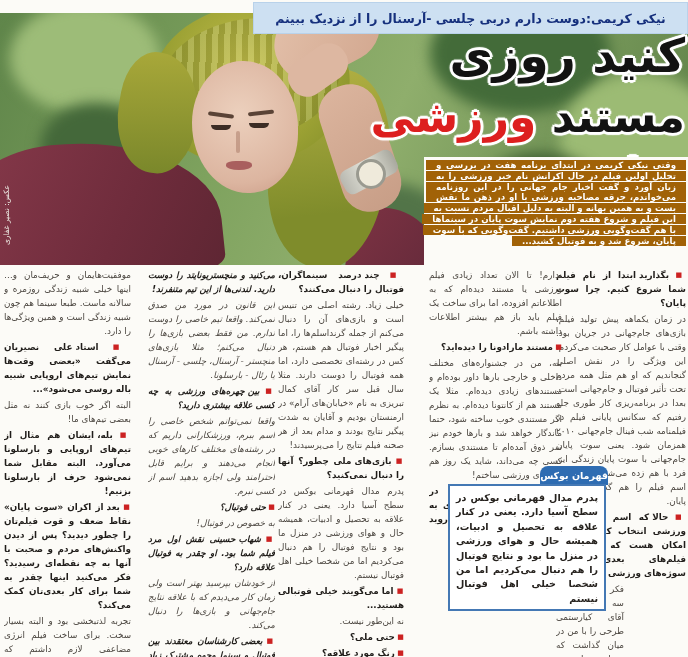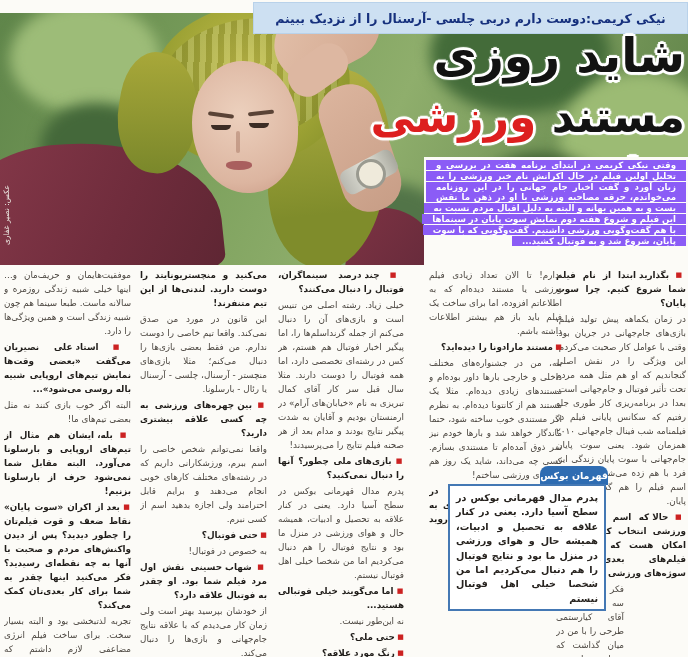--- a/index.html
+++ b/index.html
@@ -46,29 +46,29 @@
      color:#f2f2ea;font-size:7.5px;letter-spacing:1px;opacity:.95;}
   
   .headline{position:absolute;right:3px;top:24px;width:420px;text-align:right;line-height:64px;color:#121212;font-weight:bold;
      text-shadow:-2px -2px 0 #fff,2px -2px 0 #fff,-2px 2px 0 #fff,2px 2px 0 #fff,0 3px 1px #fff,3px 0 1px #fff,-3px 0 1px #fff,0 -3px 1px #fff;}
   .headline .l1{font-size:47px;display:block;}
   .headline .l2{font-size:44px;display:block;line-height:58px;}
   .headline .red{color:#dd1f1f;}
   
   .intro{position:absolute;left:424px;top:157px;width:264px;height:108px;background:#fcfbf7;padding:3px 2px 0 2px;box-sizing:border-box;
      font-size:8.6px;font-weight:bold;line-height:10.8px;text-align:justify;}
-  .intro .line-bg{background:#8b5cf6;color:#fff;padding:0 10px;-webkit-box-decoration-break:clone;box-decoration-break:clone;}
+  .intro .line-bg{background:#a16207;color:#fff;padding:0 10px;-webkit-box-decoration-break:clone;box-decoration-break:clone;}
   
   .col{position:absolute;top:268px;height:389px;overflow:hidden;font-size:8.8px;line-height:14px;
        text-align:justify;color:#4a453f;}
   .col p{margin:0 0 2px 0;}
   .col p.q{color:#201d1a;font-weight:bold;}
   .bullet{color:#cc2222;font-size:7px;vertical-align:1px;}
   #col-c1{left:4px;width:127px;}
-  #col-c2{left:140px;width:127px;}
+  #col-c2{left:148px;width:127px;font-style:italic;}
   #col-c3{left:278px;width:126px;}
   #col-c4{left:429px;width:133px;}
   #col-c5{left:556px;width:130px;}
   .spacer{pointer-events:none;}
   .sp-c4{float:left;width:104px;height:160px;margin-right:4px;}
   .sp-c5{float:right;width:58px;height:148px;margin-left:4px;}
   
   .pq-tab{position:absolute;left:540px;top:466px;width:68px;height:19px;background:#2e6cb2;color:#fff;
       border-radius:8px 8px 0 0;display:flex;align-items:center;justify-content:center;font-size:9.5px;font-weight:bold;}
   .pq-box{position:absolute;left:448px;top:484px;width:158px;height:127px;background:#fff;border:2px solid #4478b4;
@@ -108,21 +108,21 @@
       <div class="watchface"></div>
     </div>
     <div class="caption-v">عکس: نصیر غفاری</div>
   </div>
 
   <div class="kicker">
     <span>نیکی کریمی:دوست دارم دربی چلسی -آرسنال را از نزدیک ببینم</span>
   </div>
 
   <div class="headline">
-    <span class="l1">شاید روزی</span>
+    <span class="l1">کنید روزی</span>
     <span class="l2"><span>مستند</span> <span class="red">ورزشی</span> <span>ساختم</span></span>
   </div>
 
   <div class="intro">
     <span class="line-bg">وقتی نیکی کریمی در ابتدای برنامه هفت در بررسی و تحلیل اولین فیلم در حال اکرانش نام خبر ورزشی را به زبان آورد و گفت اخبار جام جهانی را در این روزنامه می‌خواندم، جرقه مصاحبه ورزشی با او در ذهن ما نقش بست و به همین بهانه و البته به دلیل اقبال مردم نسبت به این فیلم و شروع هفته دوم نمایش سوت پایان در سینماها با هم گفت‌وگویی ورزشی داشتیم. گفت‌وگویی که با سوت پایان، شروع شد و به فوتبال کشید...</span>
   </div>
 
   <div class="col" id="col-c5">
 
   <p class="q"><span class="bullet">■ </span>بگذارید ابتدا از نام فیلم شما شروع کنیم. چرا سوت پایان؟</p>

